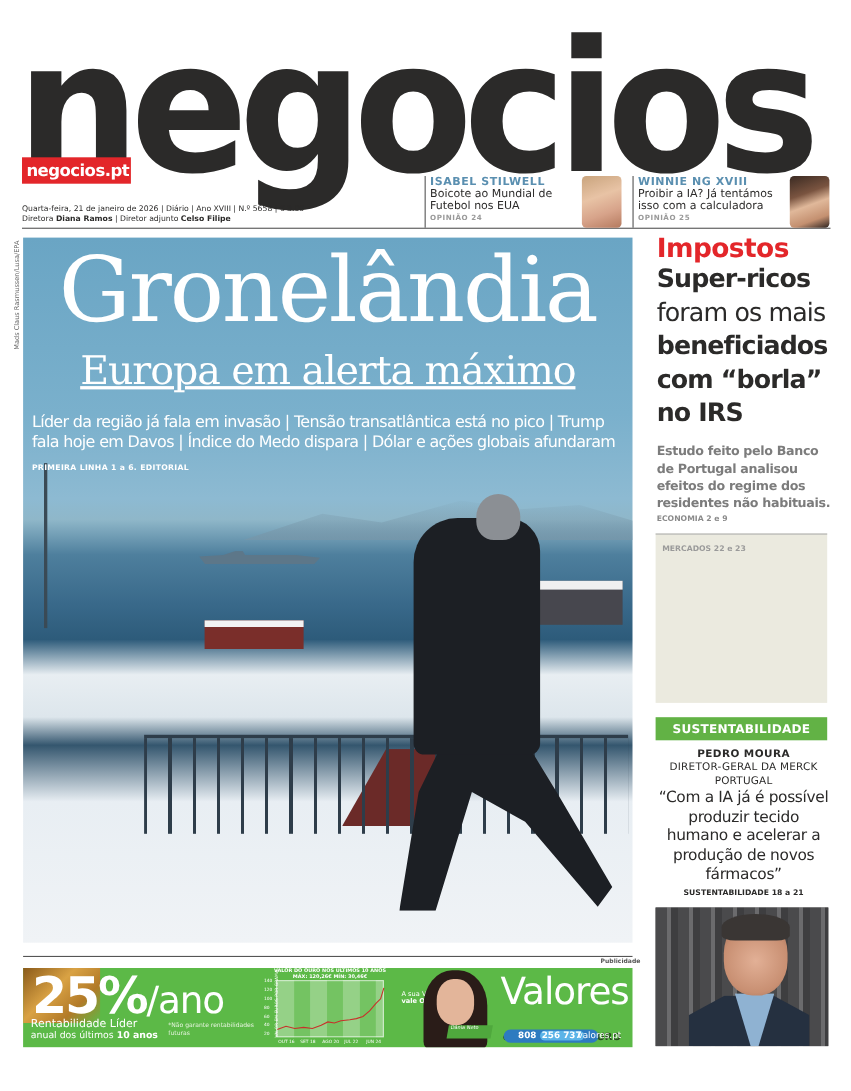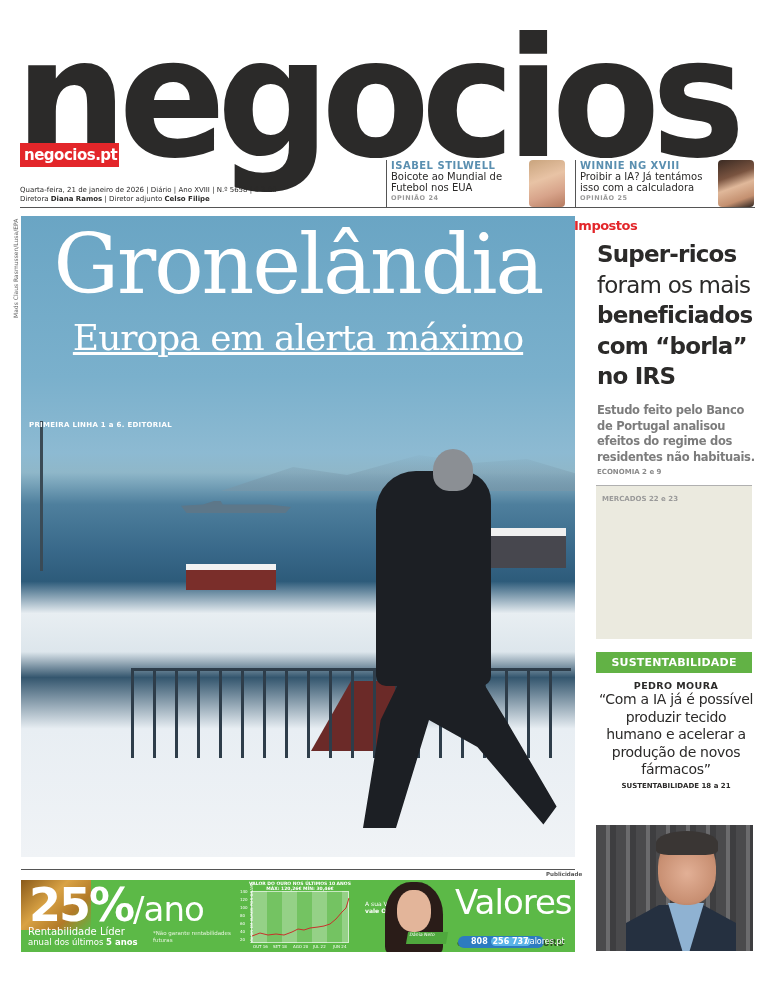--- a/index.html
+++ b/index.html
@@ -57,21 +57,21 @@
   .hero-credit { position: absolute; left: 12px; top: 218px; width: 9px; height: 100px; font-size: 6px; color: #666;
     writing-mode: vertical-rl; transform: rotate(180deg); white-space: nowrap; }
   .hero-title { position: absolute; left: 0; top: 8px; width: 554px; text-align: center;
     font-family: "DejaVu Serif", serif; color: #fff; font-size: 82px; line-height: 82px; letter-spacing: -2px; }
   .hero-sub { position: absolute; left: 0; top: 102px; width: 554px; text-align: center;
     font-family: "DejaVu Serif", serif; color: #fff; font-size: 36px; line-height: 40px; letter-spacing: -1px; text-decoration: underline; }
   .hero-dek { position: absolute; left: 8px; top: 159px; width: 545px; color: #fff; font-size: 14.5px; line-height: 18px; letter-spacing: -0.6px; }
   .hero-ref { position: absolute; left: 8px; top: 205px; color: #fff; font-size: 7px; font-weight: bold; letter-spacing: 0.3px; }
 
   
-  .kicker-impostos { position: absolute; left: 574px; top: 214px; color: #e3262a; font-weight: bold; font-size: 13px; line-height: 24px; letter-spacing: -0.5px; }
+  .kicker-impostos { position: absolute; left: 597px; top: 214px; color: #e3262a; font-weight: bold; font-size: 24px; line-height: 24px; letter-spacing: -0.5px; }
   .headline-super { position: absolute; left: 597px; top: 239px; width: 170px; color: #2b2a29; font-size: 23px; line-height: 30.5px; letter-spacing: -0.8px; }
   .headline-super .b { font-weight: bold; }
   .dek-super { position: absolute; left: 597px; top: 403px; width: 165px; color: #7c7c7c; font-weight: bold; font-size: 11.5px; line-height: 15.5px; letter-spacing: -0.3px; }
   .ref-economia { position: absolute; left: 597px; top: 468px; color: #8a8a8a; font-size: 7px; font-weight: bold; }
   .fundos-box { position: absolute; left: 596px; top: 485px; width: 156px; height: 154px; background: #ebeadf; border-top: 1px solid #b0b0b0; padding: 7px 6px; }
   .fundos-title { color: #2b2a29; font-size: 21px; line-height: 25px; letter-spacing: -0.6px; }
   .fundos-ref { color: #9a9a9a; font-size: 7px; font-weight: bold; margin-top: 2px; }
   .sust-bar { position: absolute; left: 596px; top: 652px; width: 156px; height: 21px; background: #62b245; color: #fff;
     font-weight: bold; font-size: 11px; line-height: 21px; text-align: center; letter-spacing: 0.2px; }
   .interview { position: absolute; left: 596px; top: 680px; width: 160px; text-align: center; }
@@ -161,60 +161,62 @@
   <div class="house1"></div>
   <div class="house2"></div>
   <div class="house3"></div>
   <div class="fence"></div>
   <div class="walker-legs"></div>
   <div class="walker-body"></div>
   <div class="walker-head"></div>
 
   <div class="hero-title">Gronelândia</div>
   <div class="hero-sub">Europa em alerta máximo</div>
+  <div class="hero-dek">Líder da região já fala em invasão | Tensão transatlântica está no pico | Trump fala hoje em Davos | Índice do Medo dispara | Dólar e ações globais afundaram</div>
   <div class="hero-ref">PRIMEIRA LINHA 1 a 6. EDITORIAL</div>
 </div>
 
 <div class="kicker-impostos">Impostos</div>
 <div class="headline-super">
   <span class="b">Super-ricos</span>
   <span>foram os mais</span>
   <span class="b">beneficiados com “borla” no IRS</span>
 </div>
 <div class="dek-super">Estudo feito pelo Banco de Portugal analisou efeitos do regime dos residentes não habituais.</div>
 <div class="ref-economia">ECONOMIA 2 e 9</div>
 
 <div class="fundos-box">
   <div class="fundos-ref">MERCADOS 22 e 23</div>
 </div>
 
 <div class="sust-bar">SUSTENTABILIDADE 20|30</div>
 <div class="interview">
   <div class="iv-name">PEDRO MOURA</div>
+  <div class="iv-role">DIRETOR-GERAL DA MERCK PORTUGAL</div>
   <div class="iv-quote">“Com a IA já é possível produzir tecido humano e acelerar a produção de novos fármacos”</div>
   <div class="iv-ref">SUSTENTABILIDADE 18 a 21</div>
 </div>
 <div class="iv-photo">
   <div class="suit"></div>
   <div class="shirt"></div>
   <div class="face"></div>
   <div class="hair"></div>
 </div>
 
 <div class="ad-rule"></div>
 <div class="ad-label">Publicidade</div>
 <div class="ad">
   <div class="gold"></div>
   <div class="ad-pct">
     <span>25%</span><span class="slash">/ano</span>
   </div>
   <div class="ad-rent">Rentabilidade Líder</div>
   <div class="ad-rent2">
     <span>anual dos últimos</span>
-    <b>5 anos</b>
+    <b>10 anos</b>
   </div>
   <div class="ad-disclaimer">*Não garante rentabilidades futuras</div>
 
   <div class="ad-chart">
     <div class="ct">
       <div>VALOR DO OURO NOS ÚLTIMOS 10 ANOS</div>
       <div>MÁX: 120,26€   MÍN: 30,46€</div>
     </div>
     <div class="ylab">VALOR EM EUROS POR GRAMA</div>
     <div class="grid">

